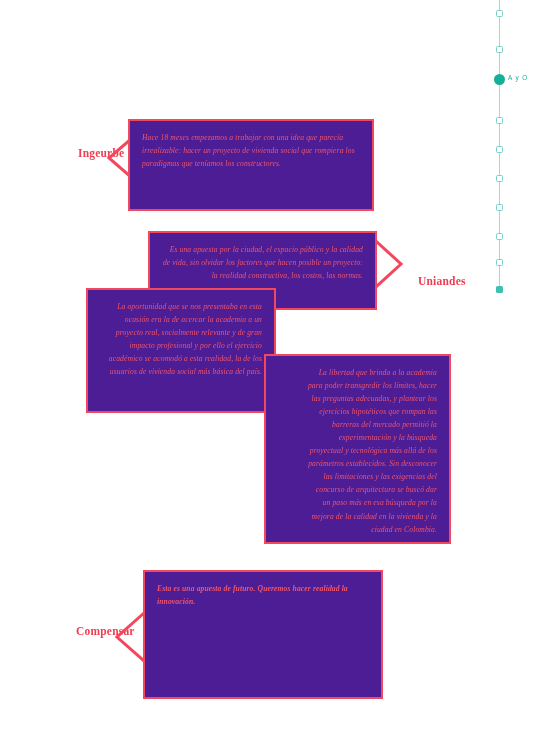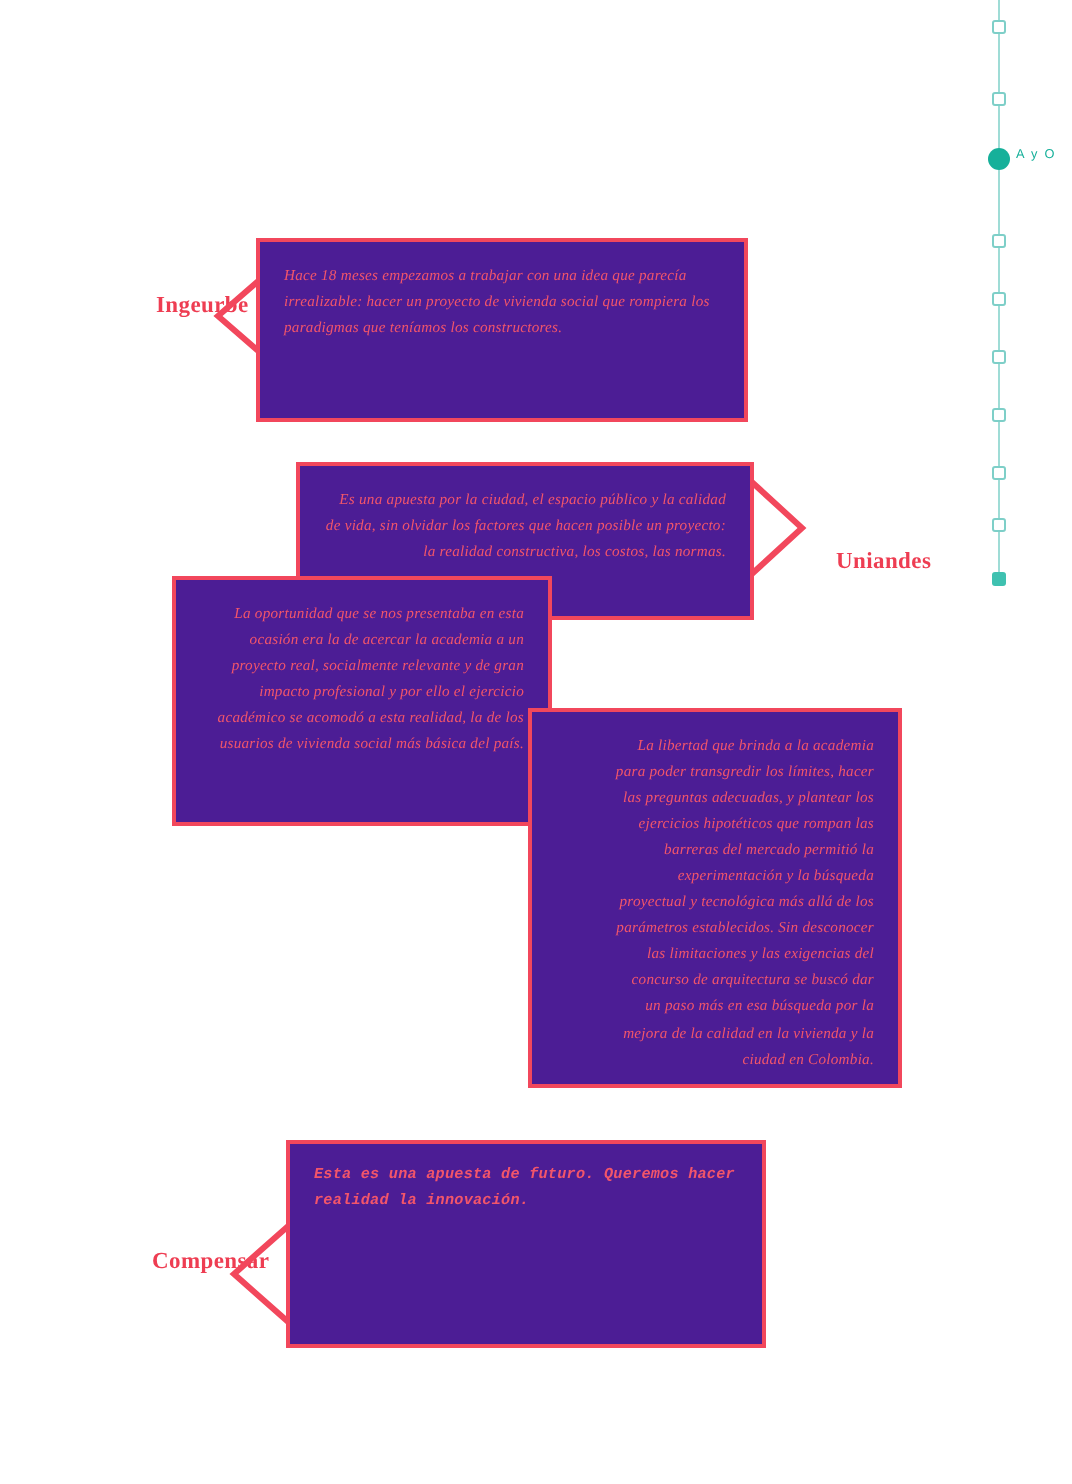--- a/index.html
+++ b/index.html
@@ -166,19 +166,19 @@
       <p>La libertad que brinda a la academia para poder transgredir los límites, hacer las preguntas adecuadas, y plantear los ejercicios hipotéticos que rompan las barreras del mercado permitió la experimentación y la búsqueda proyectual y tecnológica más allá de los parámetros establecidos. Sin desconocer las limitaciones y las exigencias del concurso de arquitectura se buscó dar un paso más en esa búsqueda por la mejora de la calidad en la vivienda y la ciudad en Colombia.</p>
     </div>
   </div>
 
   <div class="org-label" style="left:36px; top:625px;margin-left:40px;">Compensar</div>
 
   <svg class="chev" style="left:113px; top:612px;" width="32" height="50" viewBox="0 0 32 50">
     <path d="M30 2 L4 25 L30 48" fill="none" stroke="#f2475c" stroke-width="3" stroke-linejoin="miter" stroke-linecap="square"></path>
   </svg>
 
-  <div class="qbox align-left" style="left:143px; top:570px; width:240px; height:104px;font-family:Liberation Mono, monospace;">
+  <div class="qbox align-left" style="left:143px; top:570px; width:240px; height:129px;">
     <div class="inner">
       <p class="bold-lead">Esta es una apuesta de futuro. Queremos hacer realidad la innovación.</p>
     </div>
   </div>
 
 </div>
 
 </body></html>

